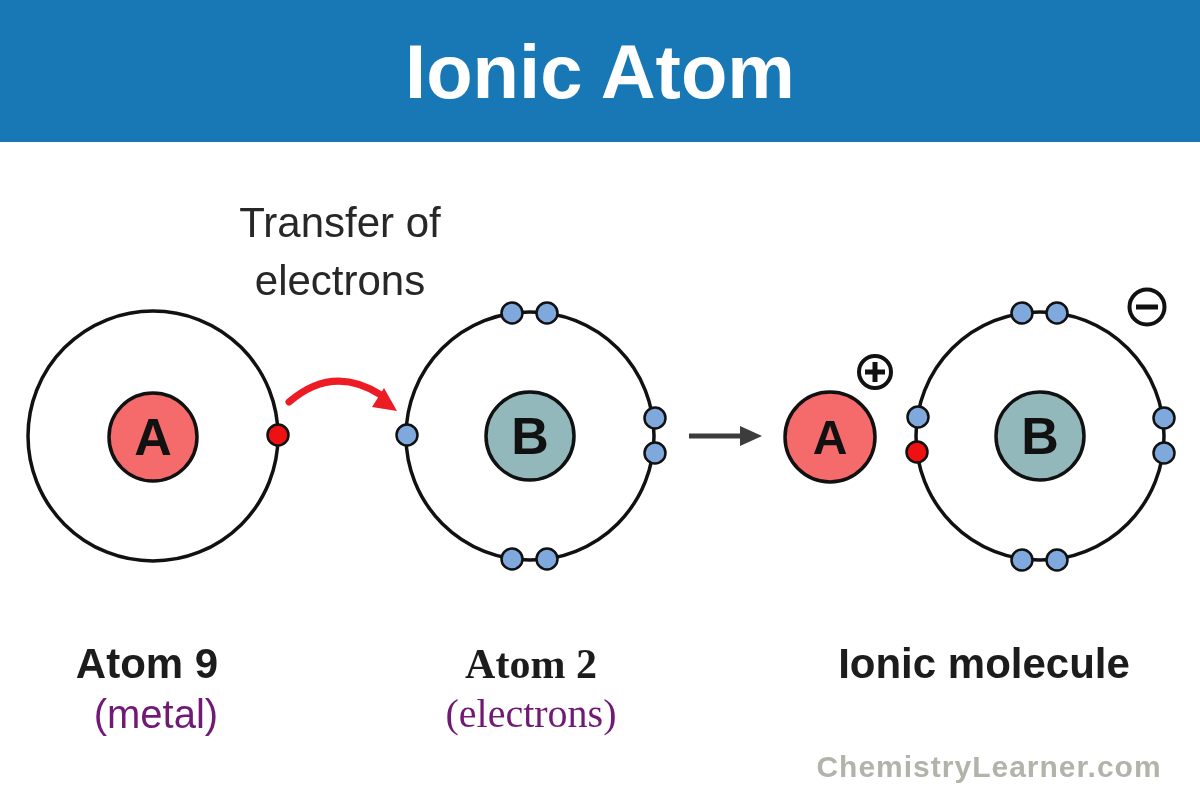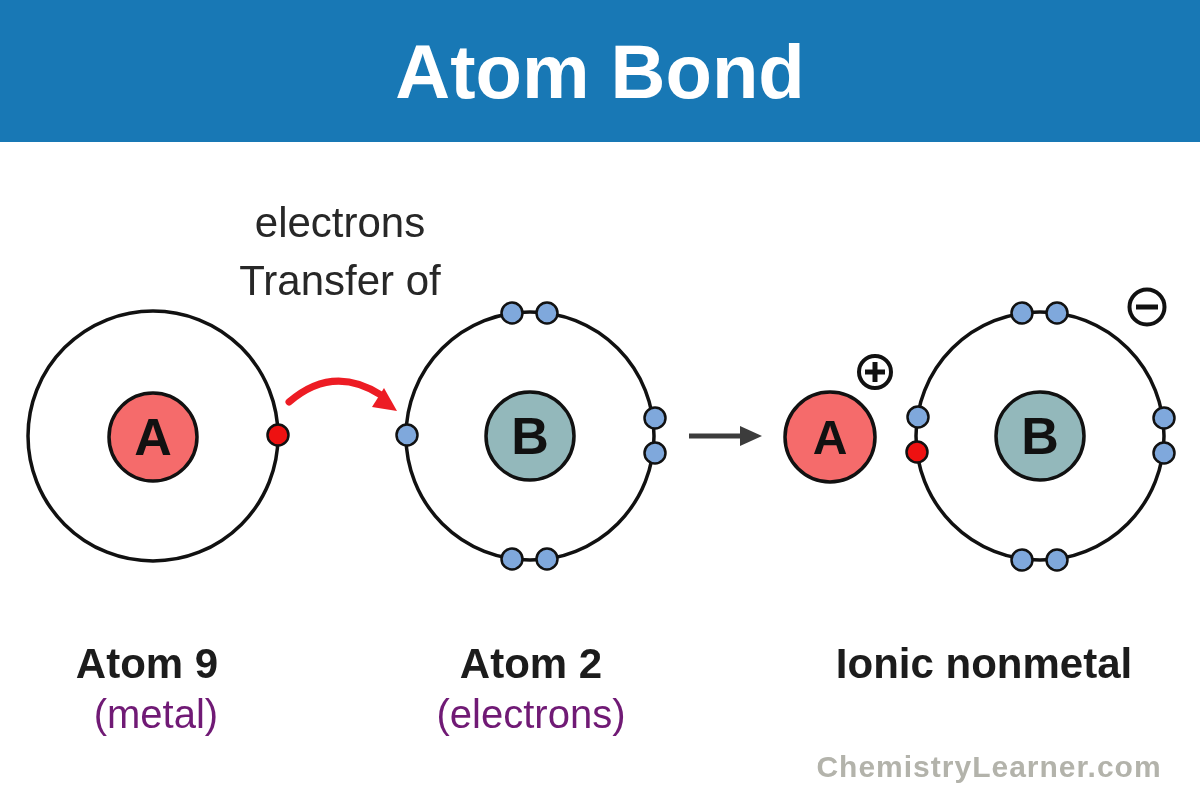--- a/index.html
+++ b/index.html
@@ -45,26 +45,26 @@
     position:absolute;left:989px;top:750px;transform:translateX(-50%);
     font-size:30px;font-weight:bold;color:#B3B3AB;letter-spacing:1px;white-space:nowrap;
   }
 </style>
 </head>
 <body>
 
 <div class="stage">
 
   <header class="titlebar">
-    <h1>Atom Bond</h1>
+    <h1>Ionic Atom</h1>
   </header>
 
   <div class="transfer">
+    <div>Transfer of</div>
     <div>electrons</div>
-    <div>Transfer of</div>
   </div>
 
   <svg class="diagram" viewBox="0 0 1200 794">
 
     <g>
       <circle class="shell" cx="153" cy="436" r="125"></circle>
       <circle class="nucleus" cx="153" cy="437" r="44" fill="#F56B6B"></circle>
       <text class="nucleus-symbol" x="153" y="455">A</text>
       <circle class="electron" cx="278" cy="435" r="10.5" fill="#EE1111"></circle>
     </g>
@@ -119,24 +119,24 @@
         <line class="charge-glyph" x1="1136" y1="307" x2="1158" y2="307"></line>
       </g>
     </g>
   </svg>
 
   <div class="caption" style="left:147px;top:640px;">
     <div class="caption-title">Atom 9</div>
     <div class="caption-sub">(metal)</div>
   </div>
 
-  <div class="caption" style="left:531px;top:640px;">
+  <div class="caption" style="left:531px;top:640px;font-family:Liberation Serif, serif;">
     <div class="caption-title">Atom 2</div>
     <div class="caption-sub">(electrons)</div>
   </div>
 
   <div class="caption" style="left:984px;top:640px;">
-    <div class="caption-title">Ionic nonmetal</div>
+    <div class="caption-title">Ionic molecule</div>
   </div>
 
   <div class="watermark">ChemistryLearner.com</div>
 
 </div>
 
 </body></html>

